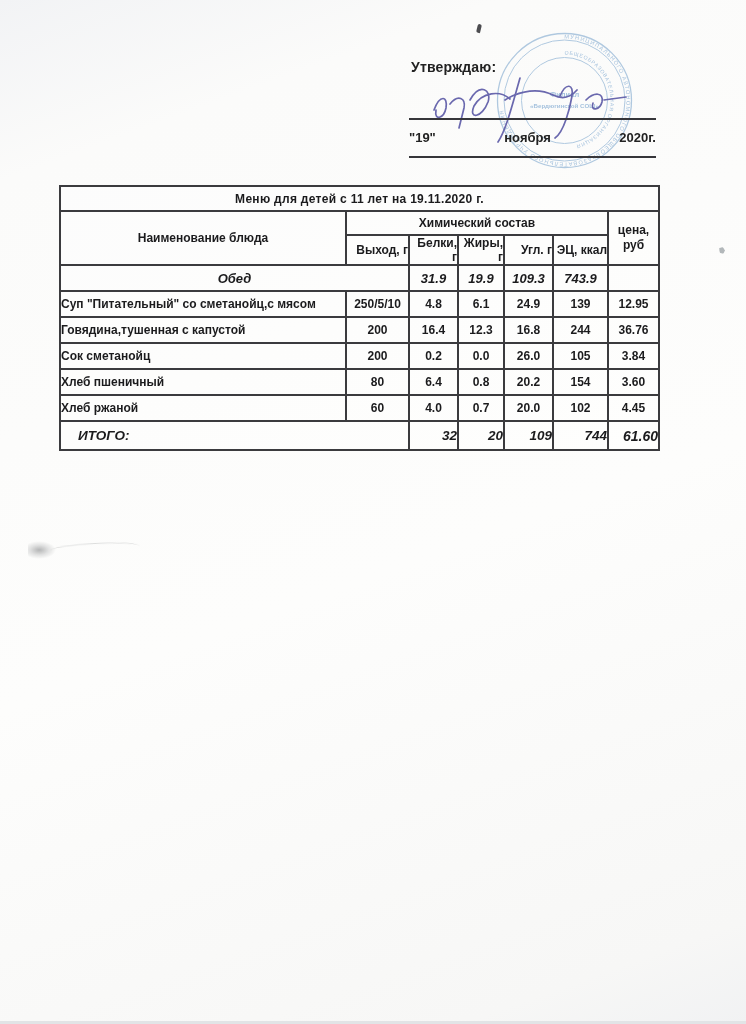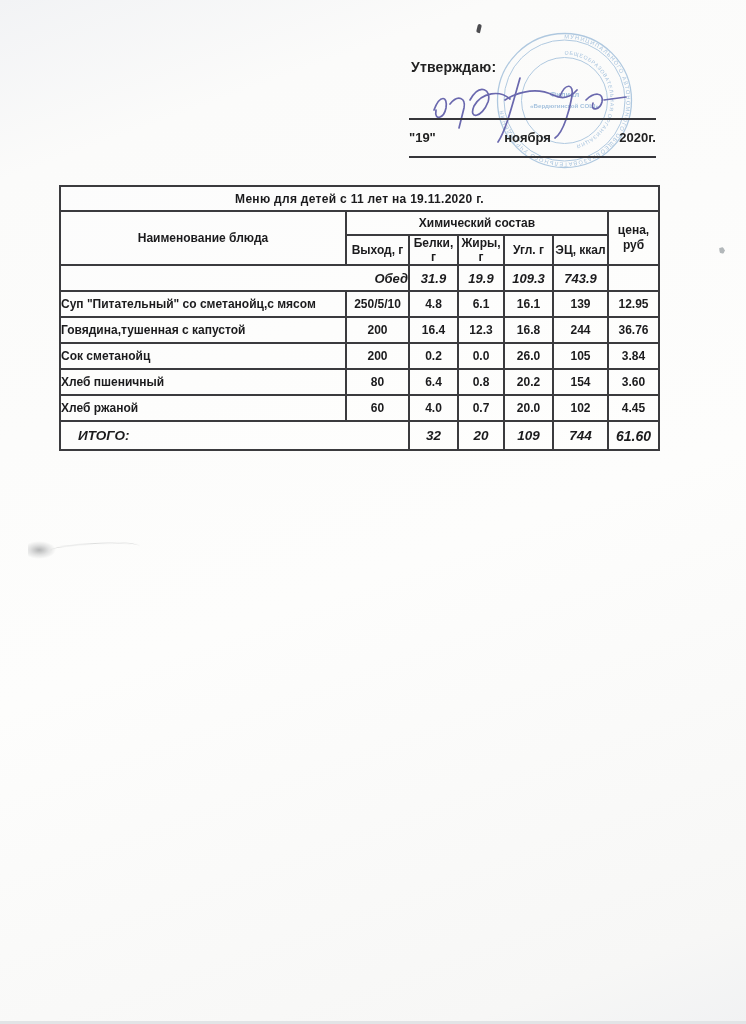--- a/index.html
+++ b/index.html
@@ -53,29 +53,29 @@
     border:2px solid #3b3b3e;
     padding:0;vertical-align:middle;
     font-size:12px;font-weight:bold;color:#1b1b1d;
   }
   td.title-cell{
     height:23px;text-align:center;
     font-size:15.5px;font-weight:bold;letter-spacing:.3px;
   }
   td.hdr{font-size:10.5px;font-weight:normal;text-align:center;color:#242426;}
   td.hdr-group{height:22px;}
-  td.hdr-sub{height:22px;}
+  td.hdr-sub{height:22px;text-align:right;}
   td.hdr-dish{}
   td.hdr-price{font-size:12px;white-space:pre-line;line-height:1.25;margin-top:48px;}
   td.num{text-align:center;}
   td.dish{text-align:left;padding-left:5px;}
   tr.data-row td{height:24px;}
   tr.meal-row td{height:24px;font-style:italic;font-size:13px;}
-  tr.meal-row td.meal-label{text-align:right;}
-  tr.total-row td{height:27px;font-style:italic;font-size:13.5px;}
+  tr.meal-row td.meal-label{text-align:center;}
+  tr.total-row td{height:27px;font-style:italic;font-size:13.5px;text-align:right;}
   tr.total-row td.total-label{text-align:left;padding-left:17px;}
   tr.total-row td.price-val{font-size:14px;}
 
   
   .artifact{position:absolute;pointer-events:none;}
   .apostrophe-mark{
     left:477px;top:24px;width:4px;height:9px;
     background:#4c4c50;border-radius:2px 2px 1px 2px;transform:rotate(14deg);
   }
   .edge-speck{
@@ -178,21 +178,21 @@
           <td class="num">109.3</td>
           <td class="num">743.9</td>
           <td class="num"></td>
         </tr>
 
         <tr class="data-row">
           <td class="dish">Суп "Питательный" со сметанойц,с мясом</td>
           <td class="num">250/5/10</td>
           <td class="num">4.8</td>
           <td class="num">6.1</td>
-          <td class="num">16.1</td>
+          <td class="num">24.9</td>
           <td class="num">139</td>
           <td class="num">12.95</td>
         </tr>
         <tr class="data-row">
           <td class="dish">Говядина,тушенная с капустой</td>
           <td class="num">200</td>
           <td class="num">16.4</td>
           <td class="num">12.3</td>
           <td class="num">16.8</td>
           <td class="num">244</td>

